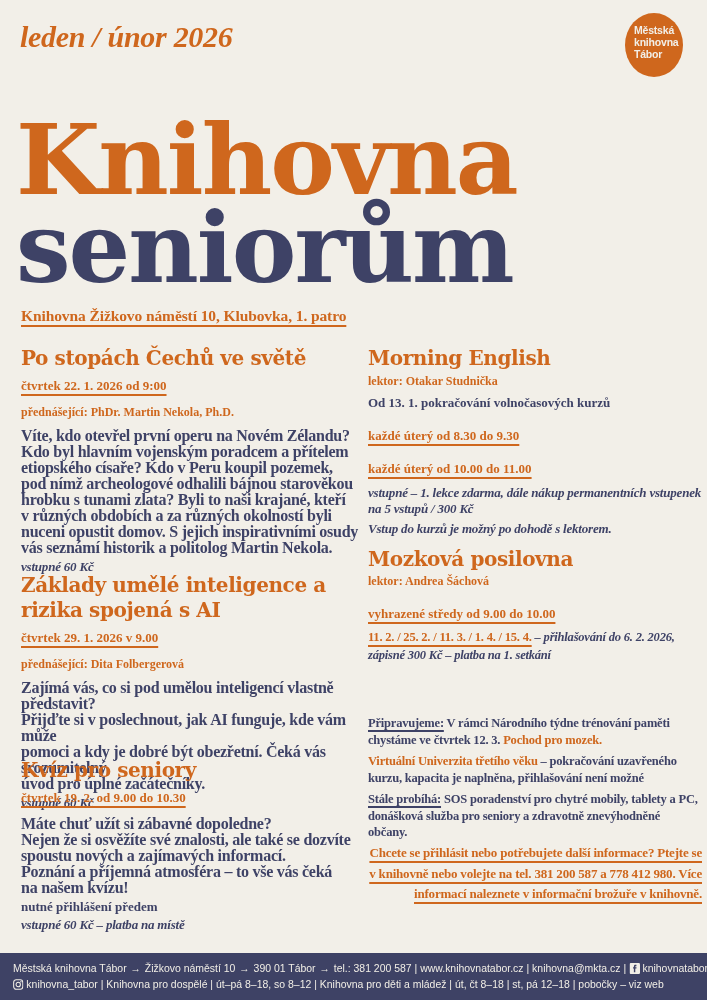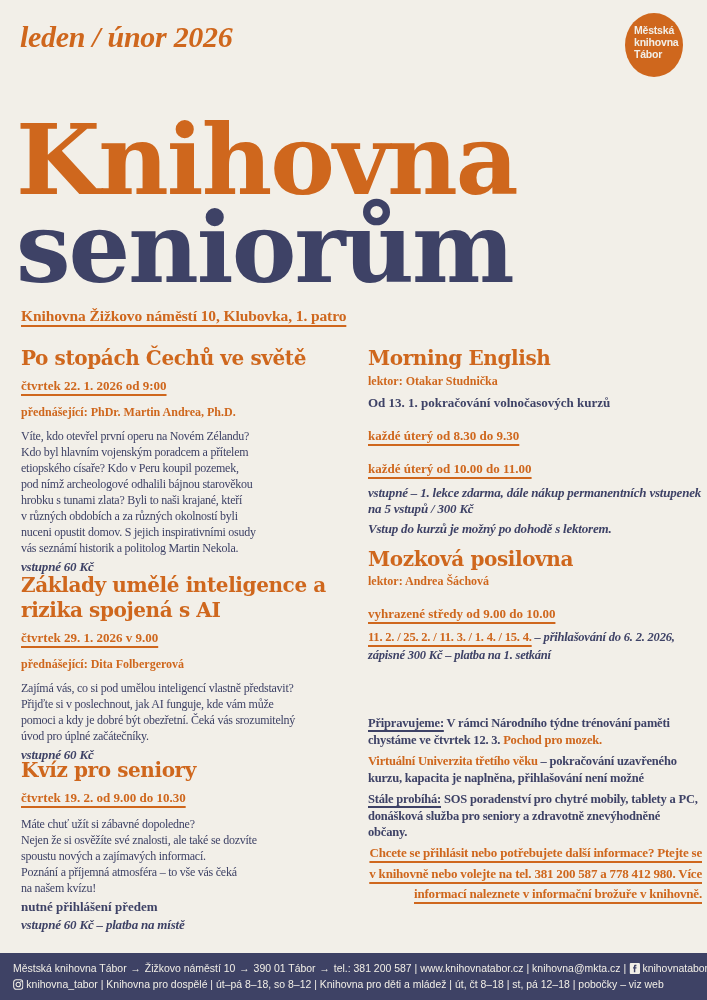--- a/index.html
+++ b/index.html
@@ -61,21 +61,21 @@
   }
   .u-navy {
     text-decoration:underline; text-decoration-thickness:1.5px; text-underline-offset:3px;
   }
   .speaker, .sub-bold {
     margin:0 0 8px; font-weight:700; font-size:12px; line-height:16px; color:#cf671d;
   }
   .sub-bold { margin:0 0 2px; }
   .timeline { margin:17px 0 12px; font-weight:700; font-size:13px; line-height:16px; color:#cf671d; }
   .body-text {
-    margin:0 0 3px; font-weight:400; font-size:12px; line-height:16px;
+    margin:0 0 3px; font-weight:700; font-size:16px; line-height:16px;
     color:#3e4266; white-space:pre-line; letter-spacing:-0.25px;
   }
   .fee, .it {
     margin:0; font-style:italic; font-weight:700; font-size:13px; line-height:16px; color:#3e4266;
     letter-spacing:-0.2px;
   }
   .note-bold { margin:0 0 2px; font-weight:700; font-size:13px; line-height:16px; color:#3e4266; }
   .ann {
     margin:0 0 5px; font-weight:700; font-size:12.5px; line-height:16.5px;
     color:#3e4266; letter-spacing:-0.2px;
@@ -116,21 +116,21 @@
 
   <h1 class="big-title" data-interactable="false" style="margin:0;">
     <span class="t1" data-interactable="false">Knihovna</span>
     <span class="t2" data-interactable="false">seniorům</span>
   </h1>
   <div class="venue" data-interactable="false">Knihovna Žižkovo náměstí 10, Klubovka, 1. patro</div>
 
   <section class="sec" id="sec-po" data-interactable="false">
     <h2 class="h2" data-interactable="false">Po stopách Čechů ve světě</h2>
     <p class="dateline"><span class="u" data-interactable="false">čtvrtek 22. 1. 2026 od 9:00</span></p>
-    <p class="speaker" data-interactable="false">přednášející: PhDr. Martin Andrea, Ph.D.</p>
+    <p class="speaker" data-interactable="false">přednášející: PhDr. Martin Nekola, Ph.D.</p>
     <p class="body-text" data-interactable="false">Víte, kdo otevřel první operu na Novém Zélandu?
 Kdo byl hlavním vojenským poradcem a přítelem
 etiopského císaře? Kdo v Peru koupil pozemek,
 pod nímž archeologové odhalili bájnou starověkou
 hrobku s tunami zlata? Byli to naši krajané, kteří
 v různých obdobích a za různých okolností byli
 nuceni opustit domov. S jejich inspirativními osudy
 vás seznámí historik a politolog Martin Nekola.</p>
     <p class="fee" data-interactable="false">vstupné 60 Kč</p>
   </section>

